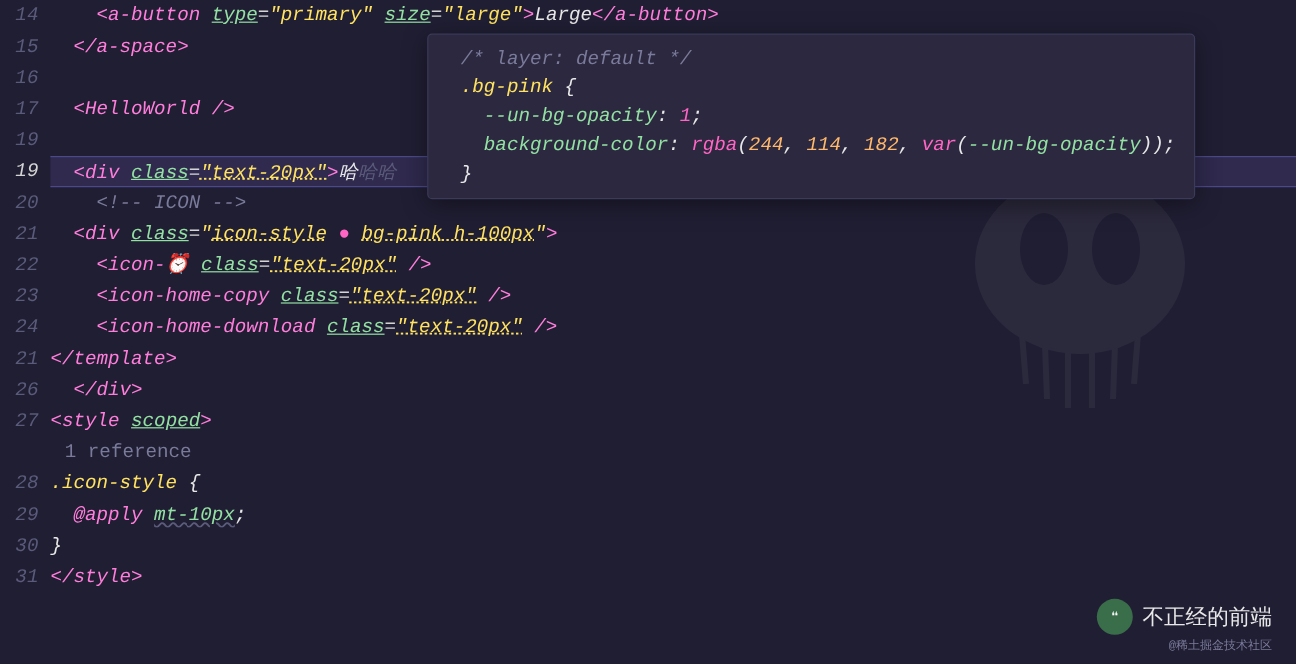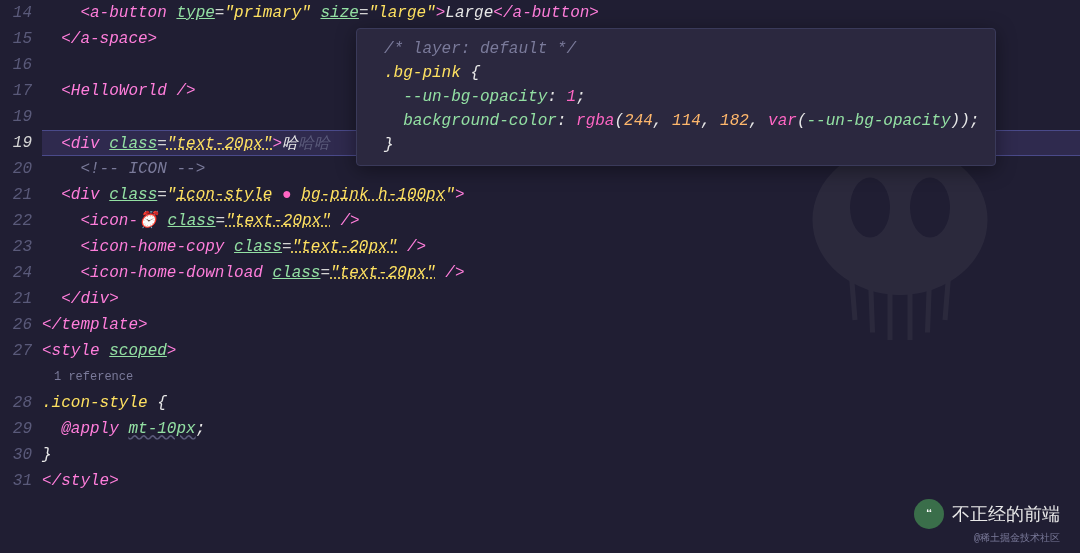--- a/index.html
+++ b/index.html
@@ -20,21 +20,21 @@
       text-align: right;
       padding-right: 10px;
       color: #5a5a7a;
       user-select: none;
       font-style: italic;
     }
     .code-area { flex: 1; position: relative; }
     .line { height: 26px; line-height: 26px; white-space: pre; font-style: italic; }
     .line-content { height: 26px; line-height: 26px; white-space: pre; font-style: italic; }
     .highlight-line { background: rgba(70, 60, 120, 0.4); border-top: 1px solid #4a4a8a; border-bottom: 1px solid #4a4a8a; }
-    .ref-line { height: 26px; line-height: 26px; font-style: normal; font-size: 12px; color: #7a7a9a; padding-left: 12px; }
+    .ref-line { height: 26px; line-height: 26px; font-style: normal; font-size: 16px; color: #7a7a9a; padding-left: 12px; }
     .tag { color: #ff7edb; }
     .attr { color: #93e0a3; text-decoration: underline; }
     .equals { color: #d4d4d4; }
     .string { color: #ffe261; }
     .string-underline { color: #ffe261; text-decoration: underline dotted #ffe261; }
     .comment { color: #7a7a9a; }
     .text { color: #e8e8e8; }
     .text-dim { color: #5a5a7a; }
     .keyword { color: #ff7edb; }
     .property { color: #93e0a3; }
@@ -132,22 +132,22 @@
     <div class="line-content"><span>  </span><span class="tag">&lt;/a-space&gt;</span></div>
     <div class="line-content"></div>
     <div class="line-content"><span>  </span><span class="tag">&lt;HelloWorld /&gt;</span></div>
     <div class="line-content"></div>
     <div class="line-content highlight-line"><span>  </span><span class="tag">&lt;div </span><span class="attr">class</span><span class="equals">=</span><span class="string-underline">"text-20px"</span><span class="tag">&gt;</span><span class="text">哈</span><span class="text-dim">哈哈</span></div>
     <div class="line-content"><span>    </span><span class="comment">&lt;!-- ICON --&gt;</span></div>
     <div class="line-content"><span>  </span><span class="tag">&lt;div </span><span class="attr">class</span><span class="equals">=</span><span class="string">"</span><span class="string-underline">icon-style</span><span class="pink-dot"> ● </span><span class="string-underline">bg-pink</span><span class="string-underline"> h-100px</span><span class="string">"</span><span class="tag">&gt;</span></div>
     <div class="line-content"><span>    </span><span class="tag">&lt;icon-⏰ </span><span class="attr">class</span><span class="equals">=</span><span class="string-underline">"text-20px"</span><span class="tag"> /&gt;</span></div>
     <div class="line-content"><span>    </span><span class="tag">&lt;icon-home-copy </span><span class="attr">class</span><span class="equals">=</span><span class="string-underline">"text-20px"</span><span class="tag"> /&gt;</span></div>
     <div class="line-content"><span>    </span><span class="tag">&lt;icon-home-download </span><span class="attr">class</span><span class="equals">=</span><span class="string-underline">"text-20px"</span><span class="tag"> /&gt;</span></div>
+    <div class="line-content"><span class="tag">&lt;/template&gt;</span></div>
     <div class="line-content"><span>  </span><span class="tag">&lt;/div&gt;</span></div>
-    <div class="line-content"><span class="tag">&lt;/template&gt;</span></div>
     <div class="line-content"><span class="tag">&lt;style </span><span class="attr">scoped</span><span class="tag">&gt;</span></div>
     <div class="ref-line">1 reference</div>
     <div class="line-content"><span class="selector">.icon-style </span><span class="text">{</span></div>
     <div class="line-content"><span>  </span><span class="keyword">@apply </span><span class="property" style="text-decoration:underline wavy #5a5a7a">mt-10px</span><span class="text">;</span></div>
     <div class="line-content"><span class="text">}</span></div>
     <div class="line-content"><span class="tag">&lt;/style&gt;</span></div>
 
     <div class="tooltip">
       <div class="tline"><span class="comment">/* layer: default */</span></div>
       <div class="tline"><span class="selector">.bg-pink </span><span class="text">{</span></div>

